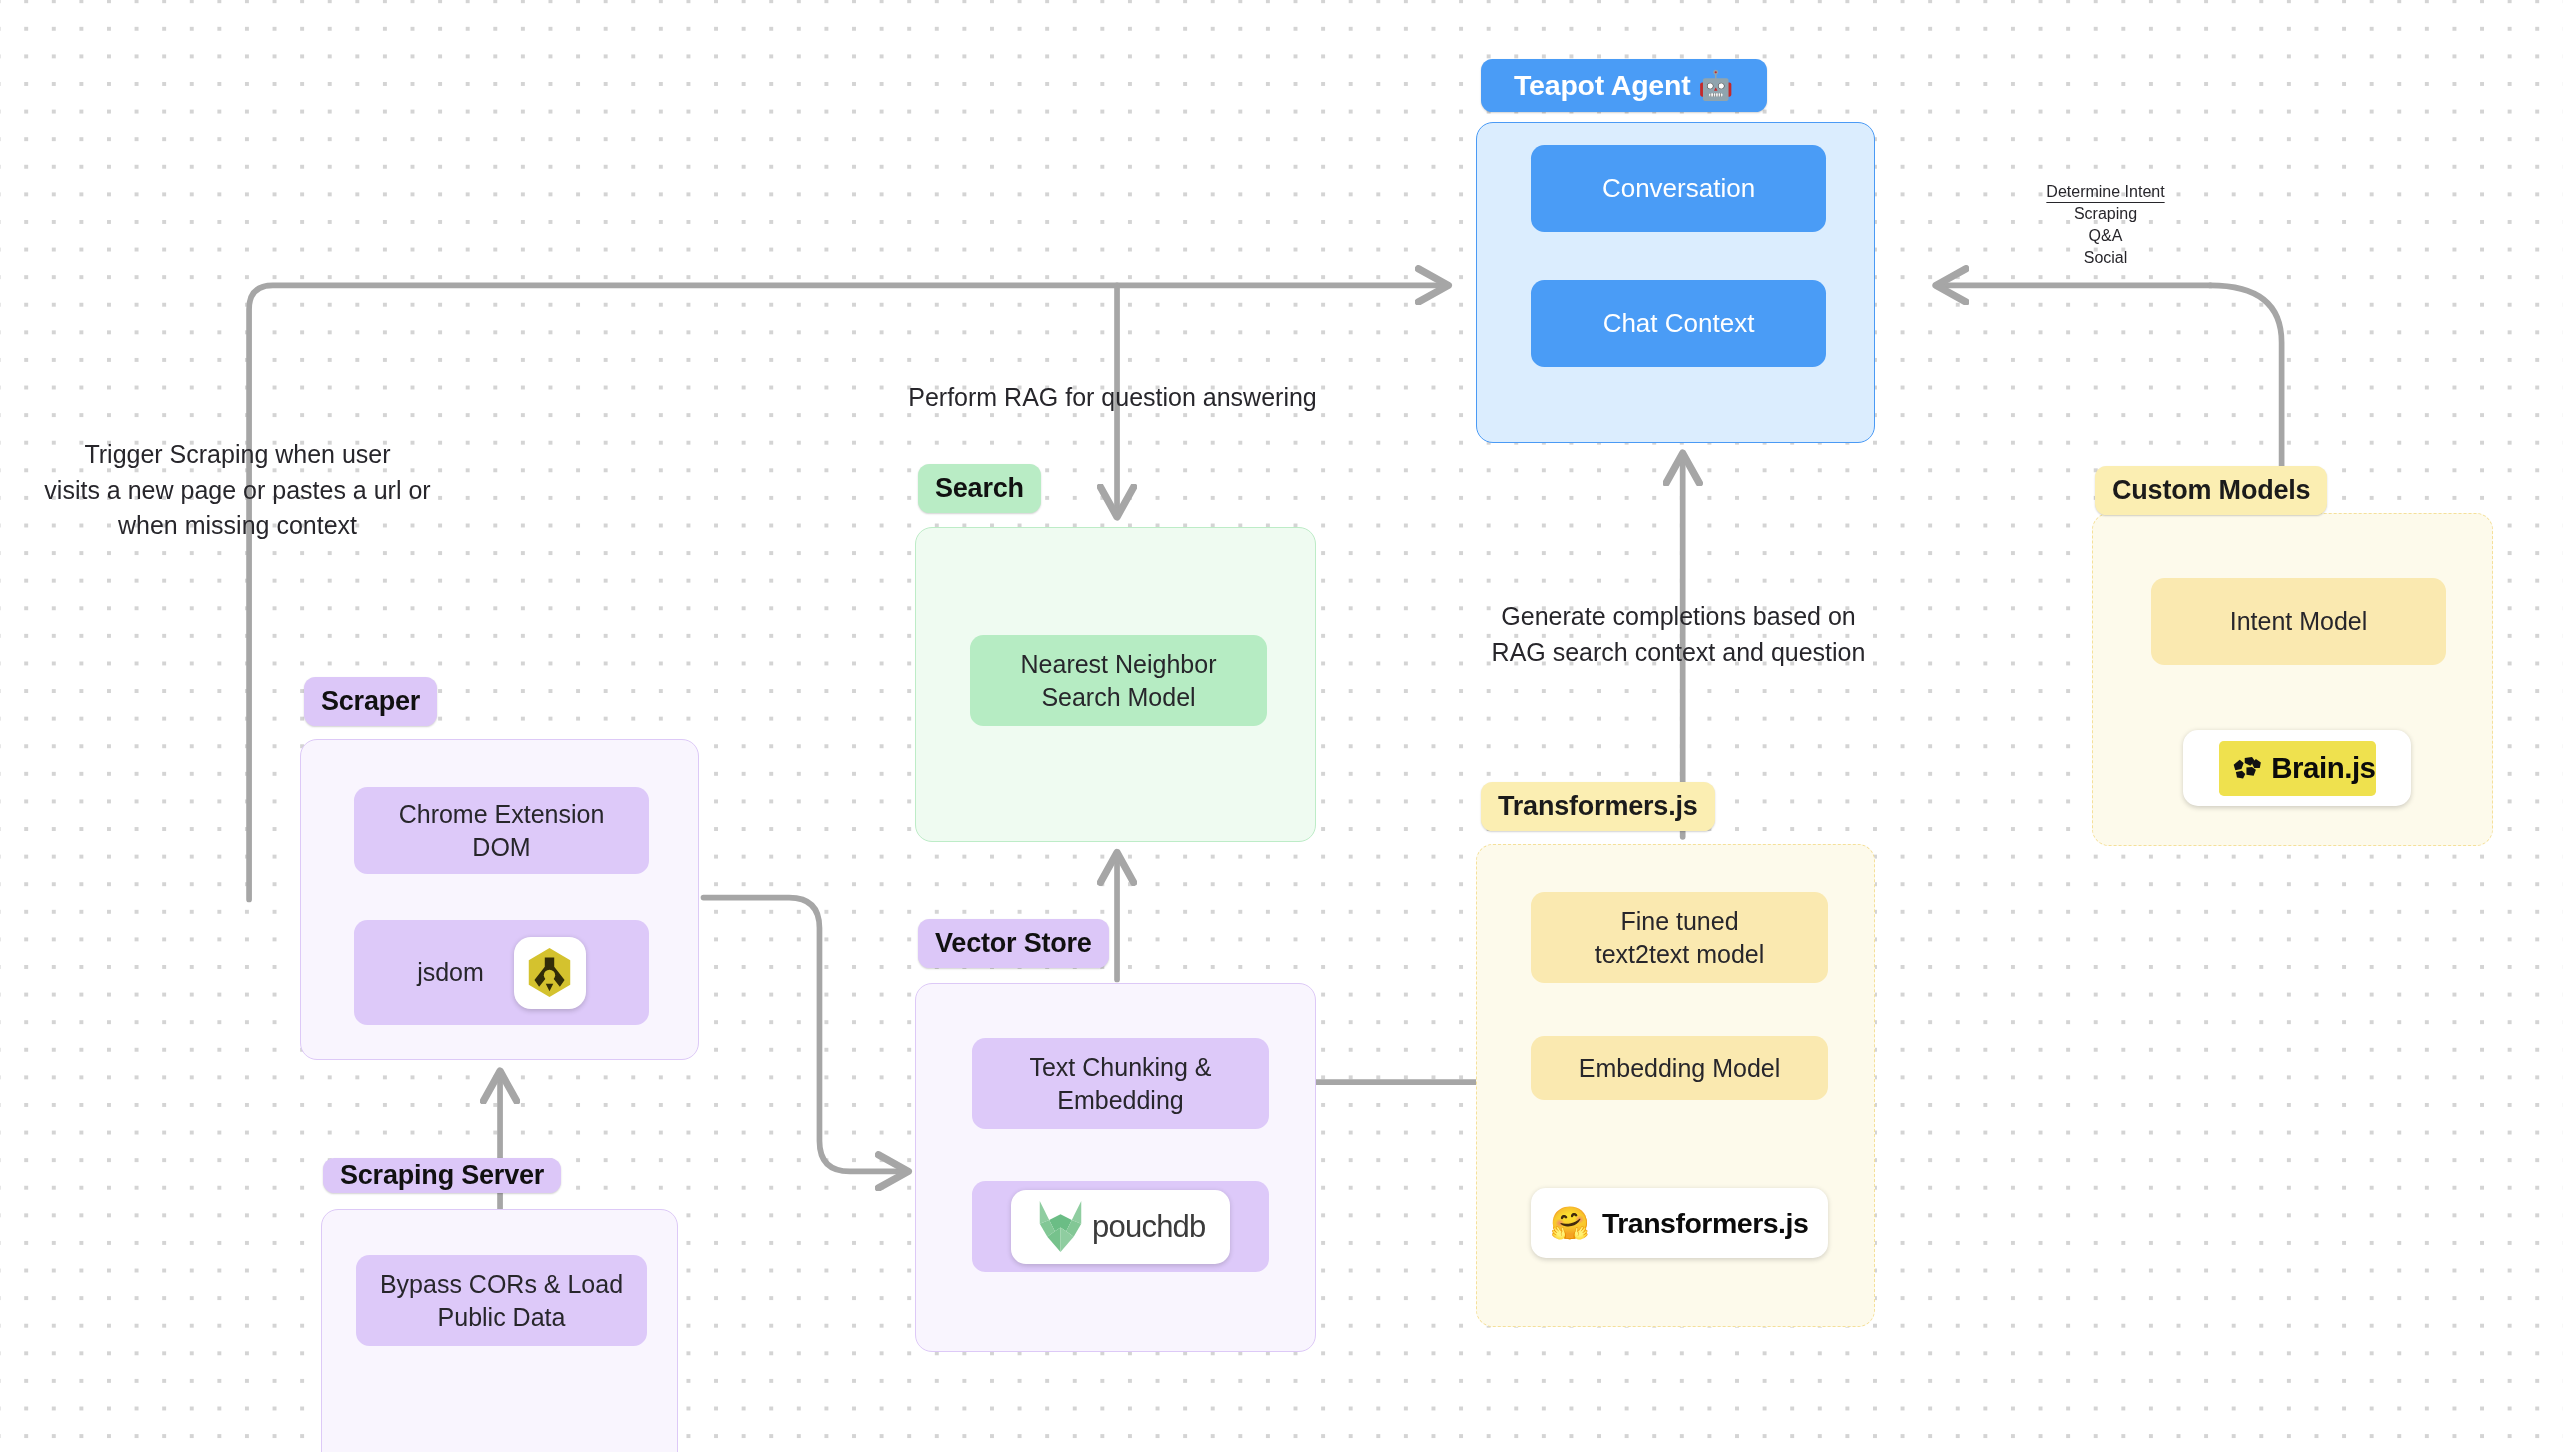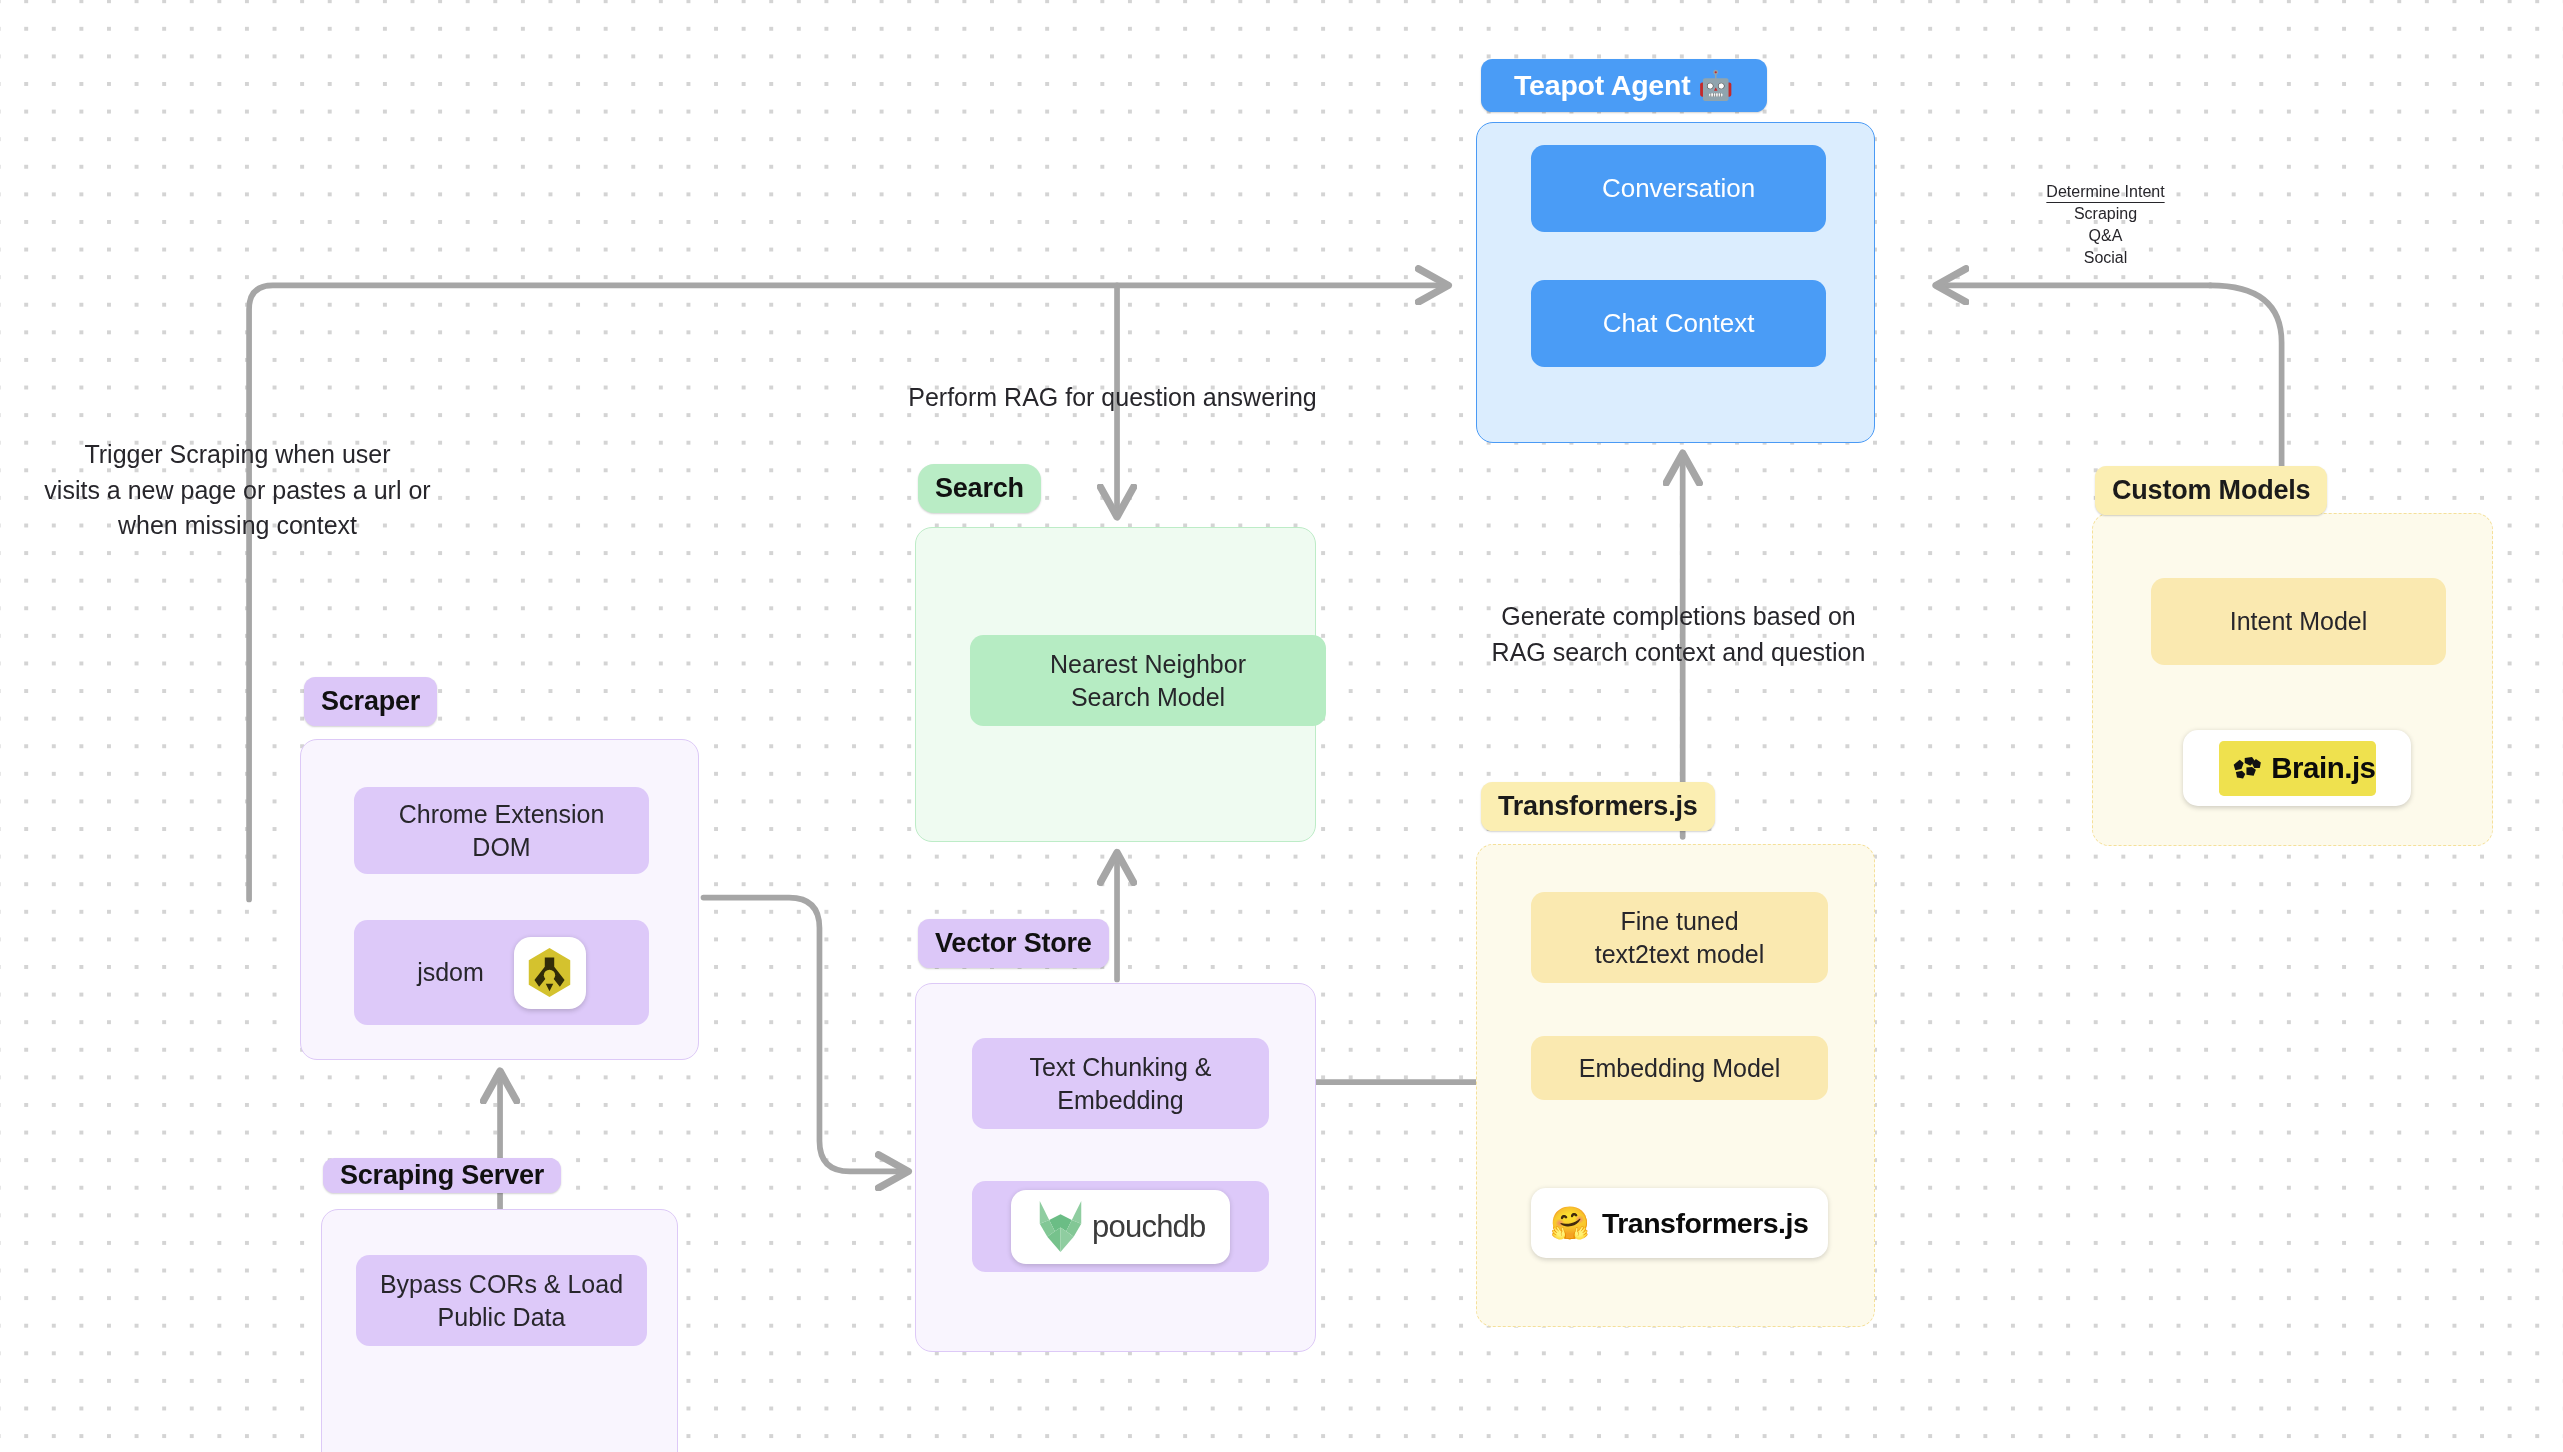--- a/index.html
+++ b/index.html
@@ -69,22 +69,22 @@
     box-shadow: 0 1.9px 4.8px rgba(0,0,0,0.18);
     display: flex; align-items: center; justify-content: center; z-index: 4; position: absolute; }
   #brainjs-pill { width: 157px; height: 55px; background: #efe14e; border-radius: 4.8px;
     display: flex; align-items: center; gap: 9.5px; padding-left: 13.3px; }
   #brainjs-label { font-size: 29.5px; font-weight: bold; color: #0b0b0b; letter-spacing: -0.5px; }
 
   
   #search-group { left: 915px; top: 527px; width: 401px; height: 315px;
     background: #effbf1; border: 1.4px solid #bdecc7; }
   #search-badge { left: 918px; top: 464px; height: 49px; padding: 0 17px;
-    background: #b9ecc5; color: #111111; font-size: 27px; border-radius: 16px; }
-  #node-nn { left: 970px; top: 635px; width: 356px; height: 91px;
+    background: #b9ecc5; color: #111111; font-size: 27px; }
+  #node-nn { left: 970px; top: 635px; width: 297px; height: 91px;
     background: #b6ecc3; font-size: 25px; text-align: center; }
 
   
   #vector-group { left: 915px; top: 983px; width: 401px; height: 369px;
     background: #f9f5fe; border: 1.4px solid #ddc9f7; }
   #vector-badge { left: 918px; top: 919px; height: 49px; padding: 0 17px;
     background: #dcc7f8; color: #111111; font-size: 27px; }
   #node-chunking { left: 972px; top: 1038px; width: 297px; height: 91px;
     background: #ddc9f9; font-size: 25px; }
   #pouch-node { left: 972px; top: 1181px; width: 297px; height: 91px;

